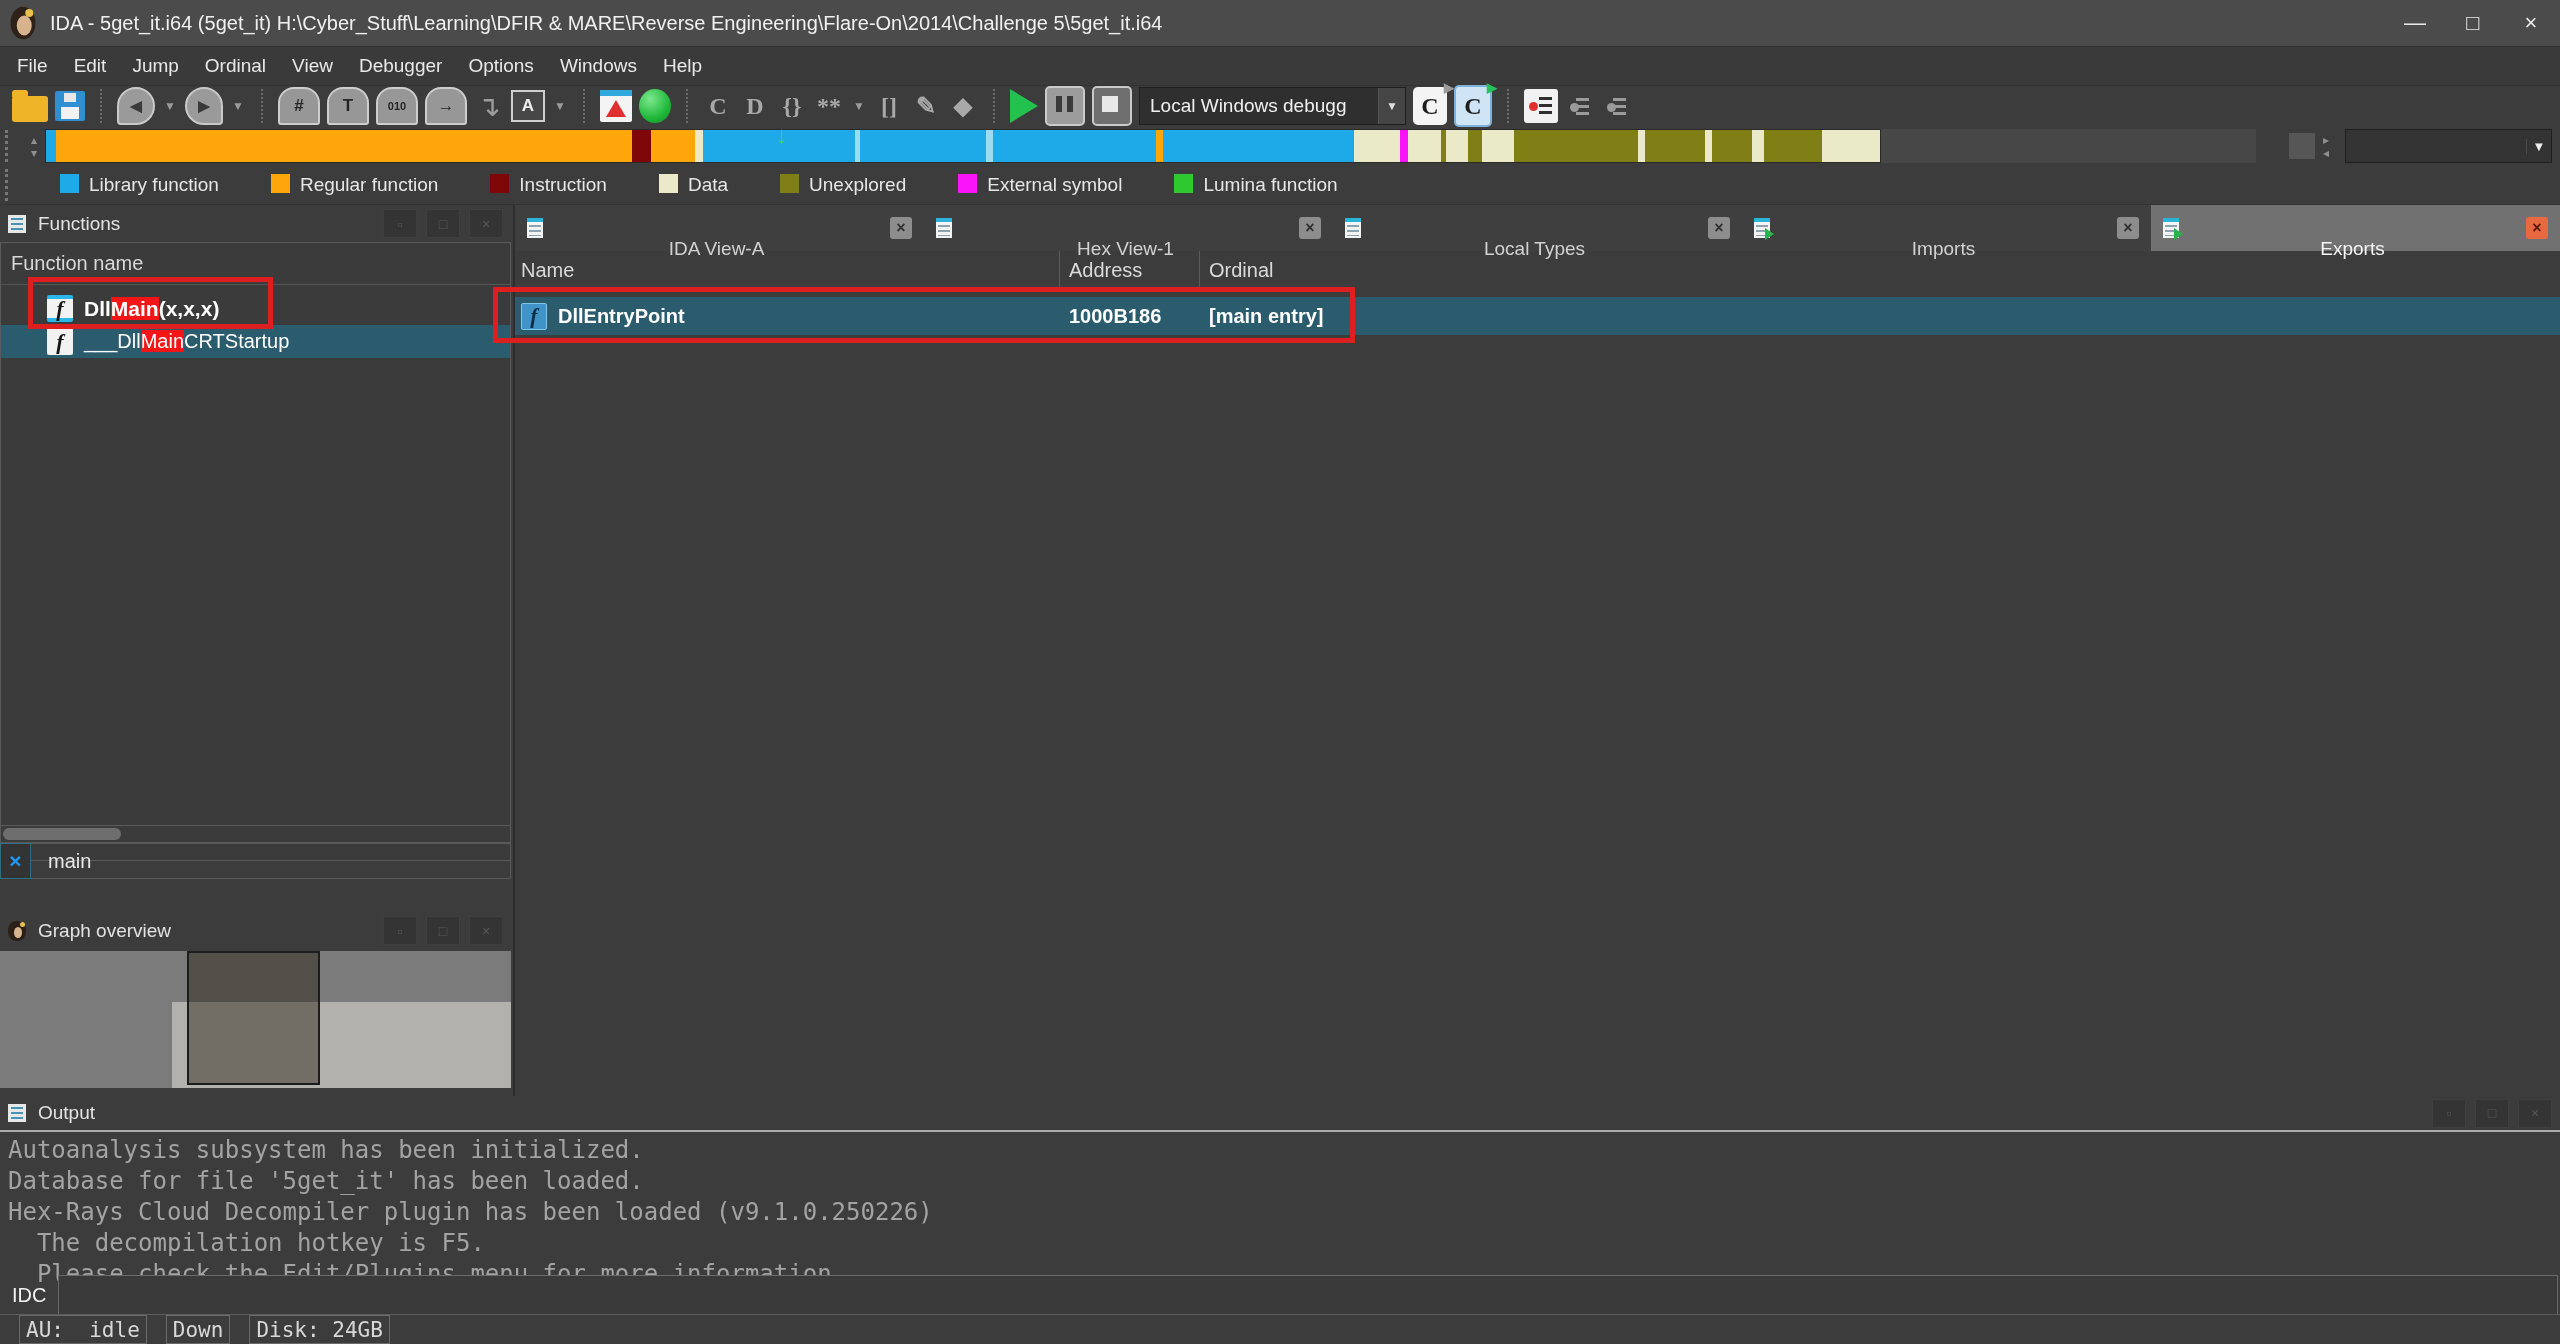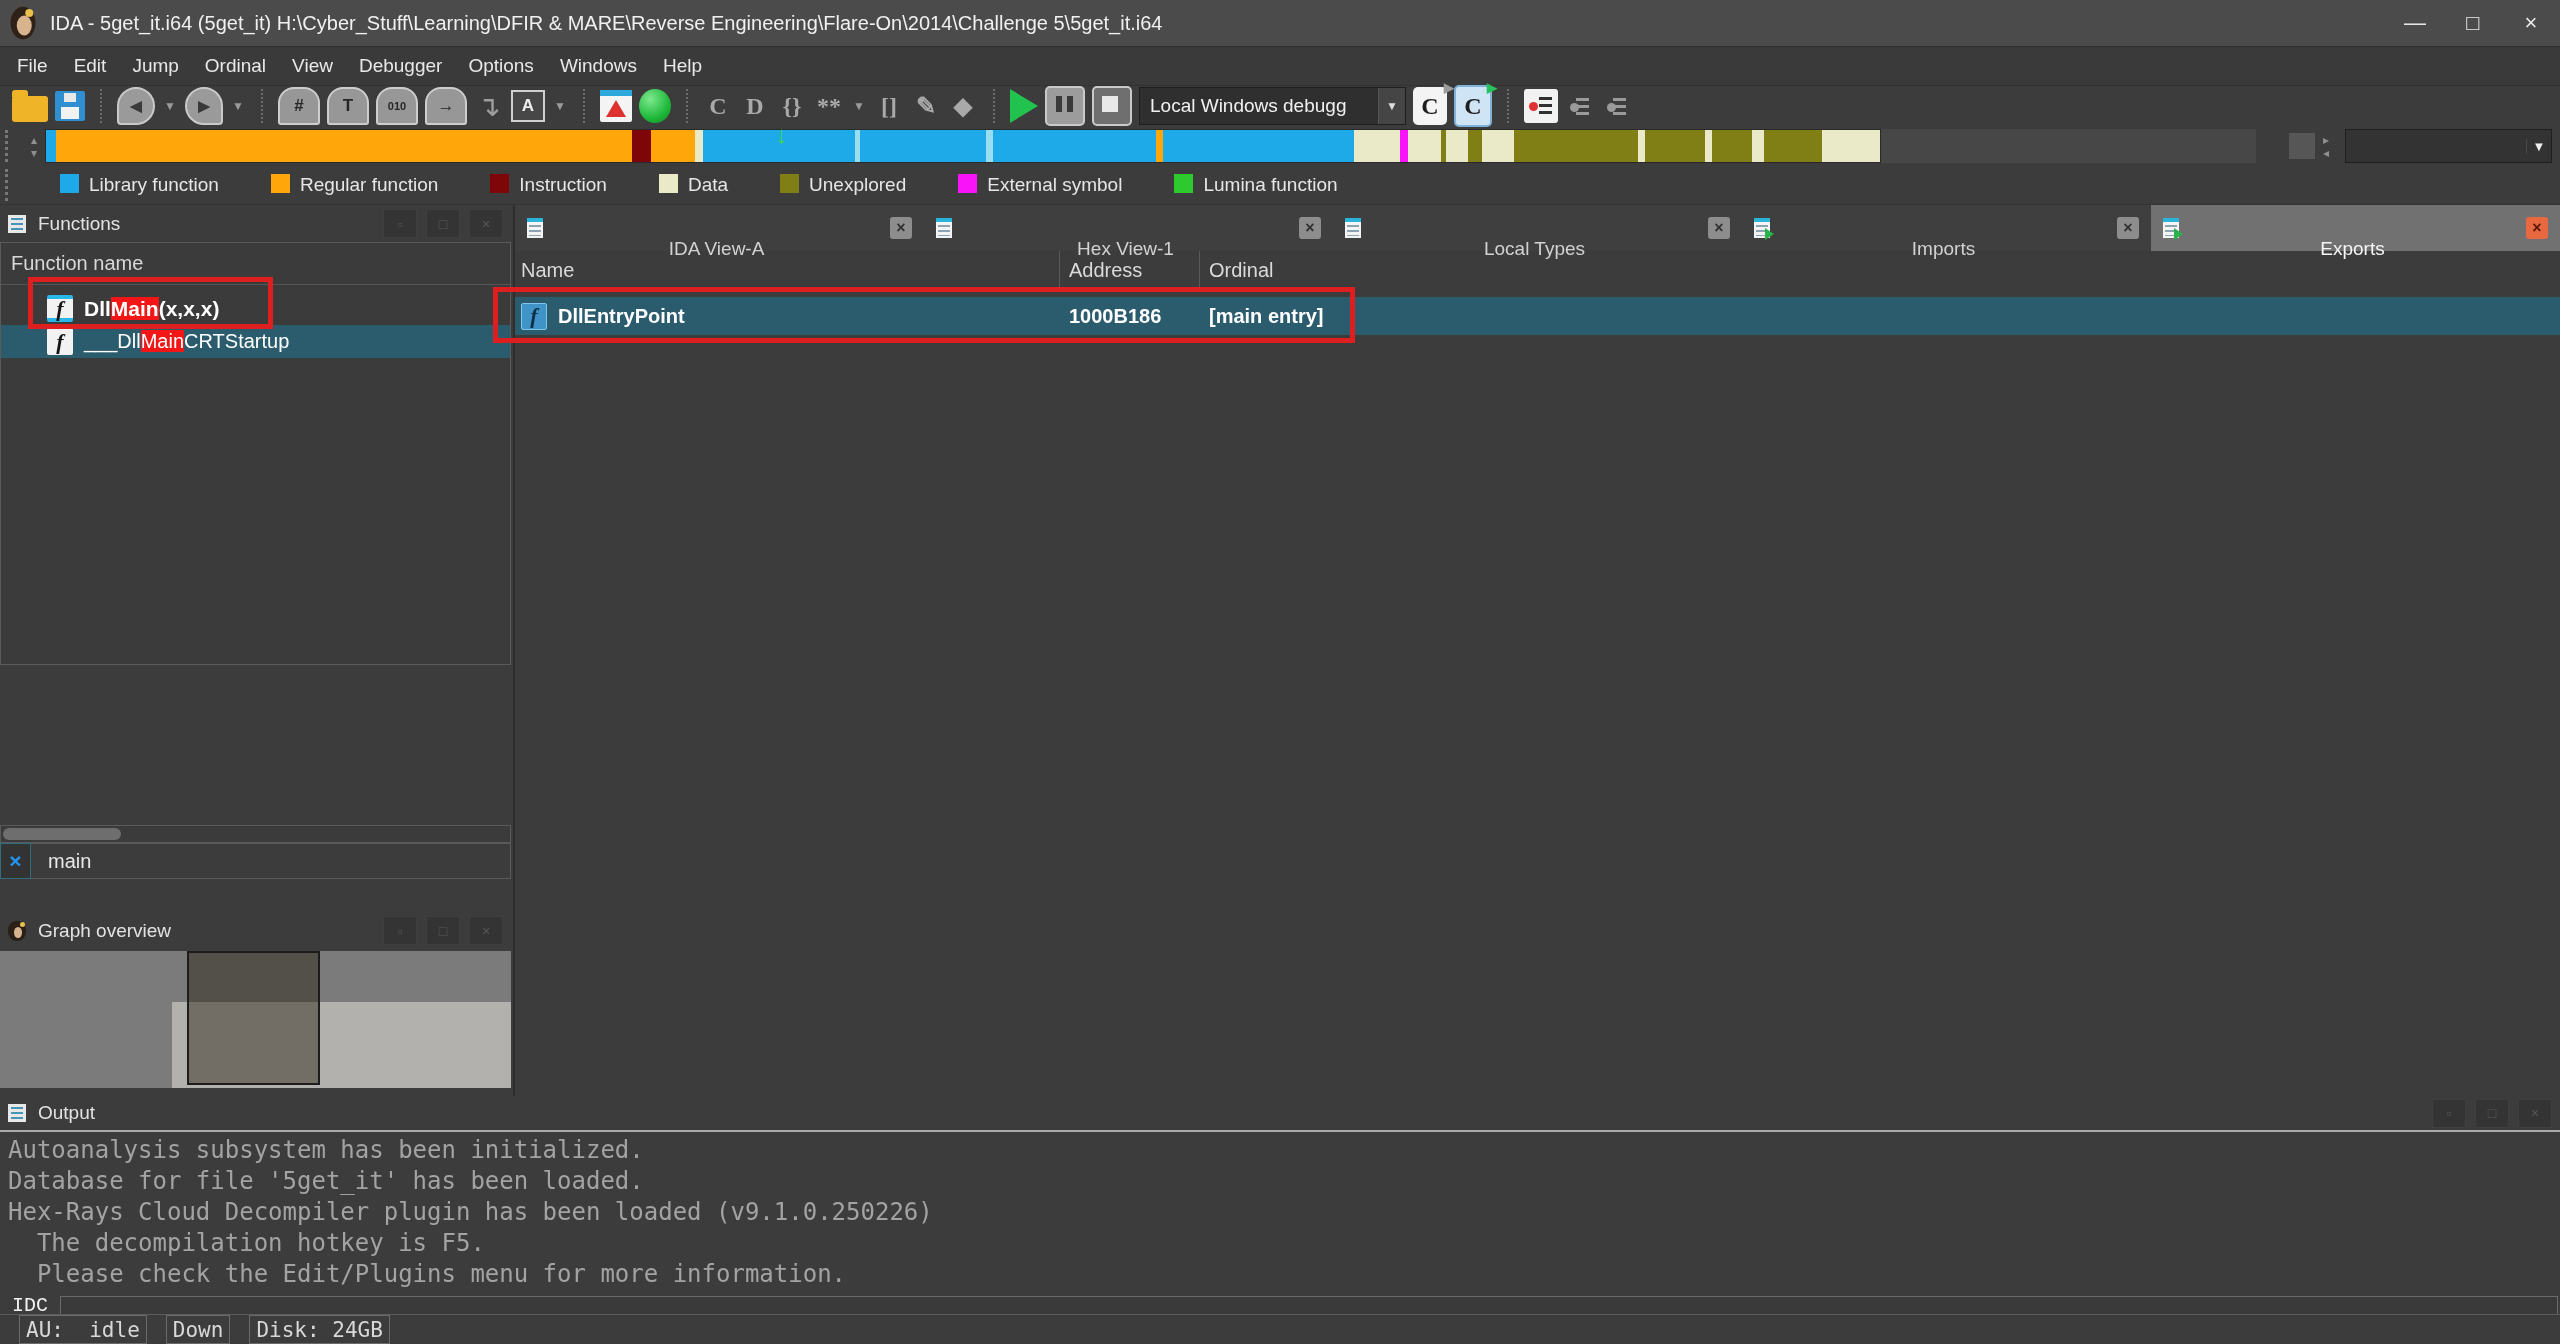--- a/index.html
+++ b/index.html
@@ -102,21 +102,21 @@
   .ph-icon{width:18px;height:18px;margin-right:12px;background:#e8e8e8;position:relative;flex:0 0 auto;}
   .ph-icon::before{content:"";position:absolute;inset:3px 3px 2px 3px;
         background:repeating-linear-gradient(#4596b4 0 2px,transparent 2px 5px);}
   .ph-btns{margin-left:auto;display:flex;gap:9px;}
   .ph-btn{width:32px;height:27px;background:#343434;border:1px solid #3f3f3f;color:#585858;
         font-size:14px;display:flex;align-items:center;justify-content:center;}
   .mascot-icon{width:18px;height:20px;margin-right:12px;border-radius:45%;background:#2a2017;position:relative;flex:0 0 auto;}
   .mascot-icon::before{content:"";position:absolute;left:6px;top:6px;width:8px;height:11px;border-radius:50%;background:#d8b48e;}
   .mascot-icon::after{content:"";position:absolute;right:1px;top:1px;width:5px;height:5px;border-radius:50%;background:#e8c04a;}
 
-  .fn-list{position:absolute;top:37px;left:0;right:0;height:423px;border:1px solid #5a5a5a;
+  .fn-list{position:absolute;top:37px;left:0;right:0;height:619px;border:1px solid #5a5a5a;
         background:#3b3b3b;box-sizing:border-box;}
   .fn-colheader{height:41px;line-height:41px;padding-left:10px;font-size:20px;color:#d8d8d8;
         border-bottom:1px solid #555;}
   .fn-rows{padding-top:7px;}
   .fn-row{height:33px;display:flex;align-items:center;padding-left:46px;font-size:20px;color:#fff;}
   .fn-row.bold{font-weight:bold;font-size:21px;}
   .fn-row.selected{background:#2b5c6e;}
   .f-icon{width:26px;height:27px;background:#f2f2f2;border-radius:2px;color:#151515;
         font-family:"Liberation Serif",serif;font-style:italic;font-weight:bold;font-size:22px;
         display:flex;align-items:center;justify-content:center;margin-right:11px;flex:0 0 auto;box-sizing:border-box;}
@@ -170,22 +170,22 @@
   .anno{position:absolute;border:5px solid #de1f1f;z-index:60;box-sizing:border-box;}
   .anno1{left:28px;top:277px;width:245px;height:52px;}
   .anno2{left:493px;top:287px;width:862px;height:56px;}
 
   
   .output-panel{position:absolute;left:0;right:0;top:1096px;height:219px;}
   .output-header{height:34px;display:flex;align-items:center;padding:0 8px;font-size:19px;color:#e2e2e2;}
   .output-log{position:absolute;top:34px;left:0;right:0;bottom:27px;border-top:2px solid #aaa;
         padding:3px 0 0 8px;font-family:"DejaVu Sans Mono",monospace;font-size:24px;line-height:31px;
         color:#a3a3a3;white-space:pre;overflow:hidden;}
-  .idc-row{position:absolute;left:0;right:0;bottom:0;height:19px;display:flex;align-items:stretch;
-        font-family:Liberation Mono, monospace;}
+  .idc-row{position:absolute;left:0;right:0;bottom:0;height:40px;display:flex;align-items:stretch;
+        font-family:Liberation Sans, sans-serif;}
   .idc-label{padding:0 12px;font-size:20px;color:#f2f2f2;display:flex;align-items:center;}
   .idc-input{flex:1;border:1px solid #6a6a6a;background:#3a3a3a;margin-right:2px;box-sizing:border-box;}
 
   
   .statusbar{position:absolute;left:0;right:0;bottom:0;height:29px;background:#3c3c3c;
         border-top:1px solid #5c5c5c;display:flex;align-items:stretch;
         font-family:"DejaVu Sans Mono",monospace;font-size:21px;color:#d8d8d8;}
   .status-cell{border:1px solid #6a6a6a;display:flex;align-items:center;padding:0 6px;
         margin-left:19px;white-space:pre;box-sizing:border-box;}
 </style>

